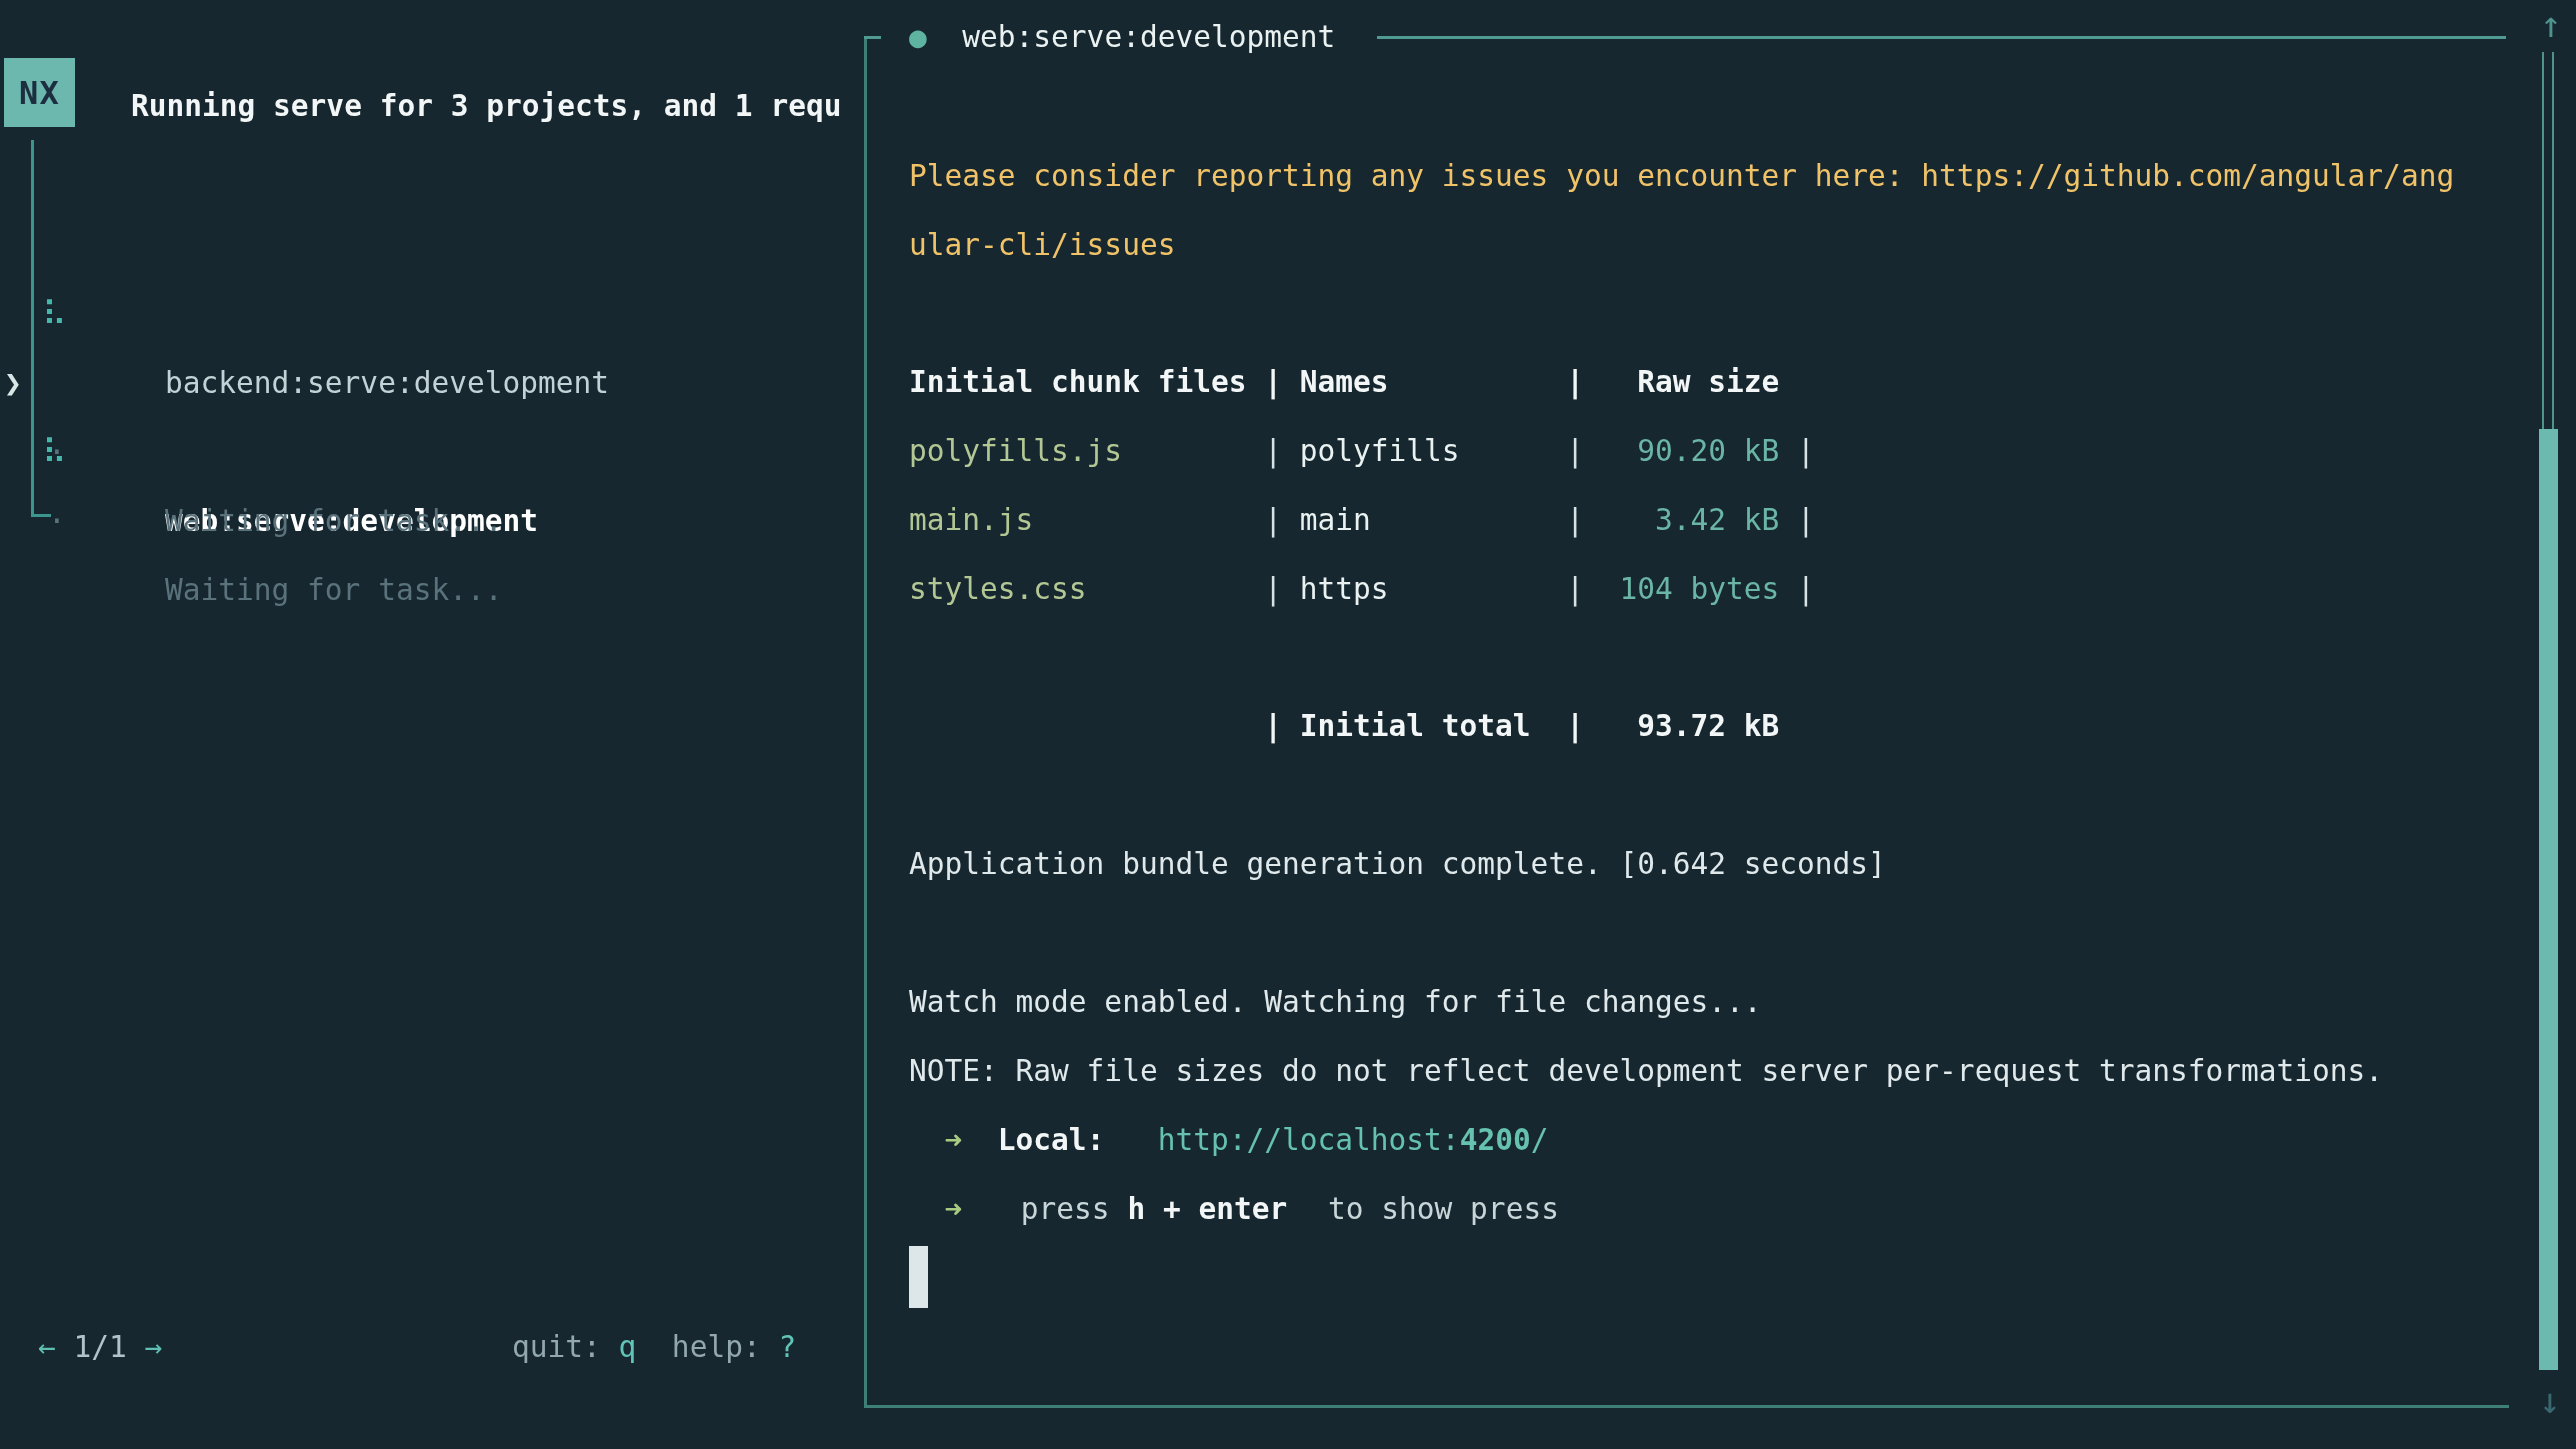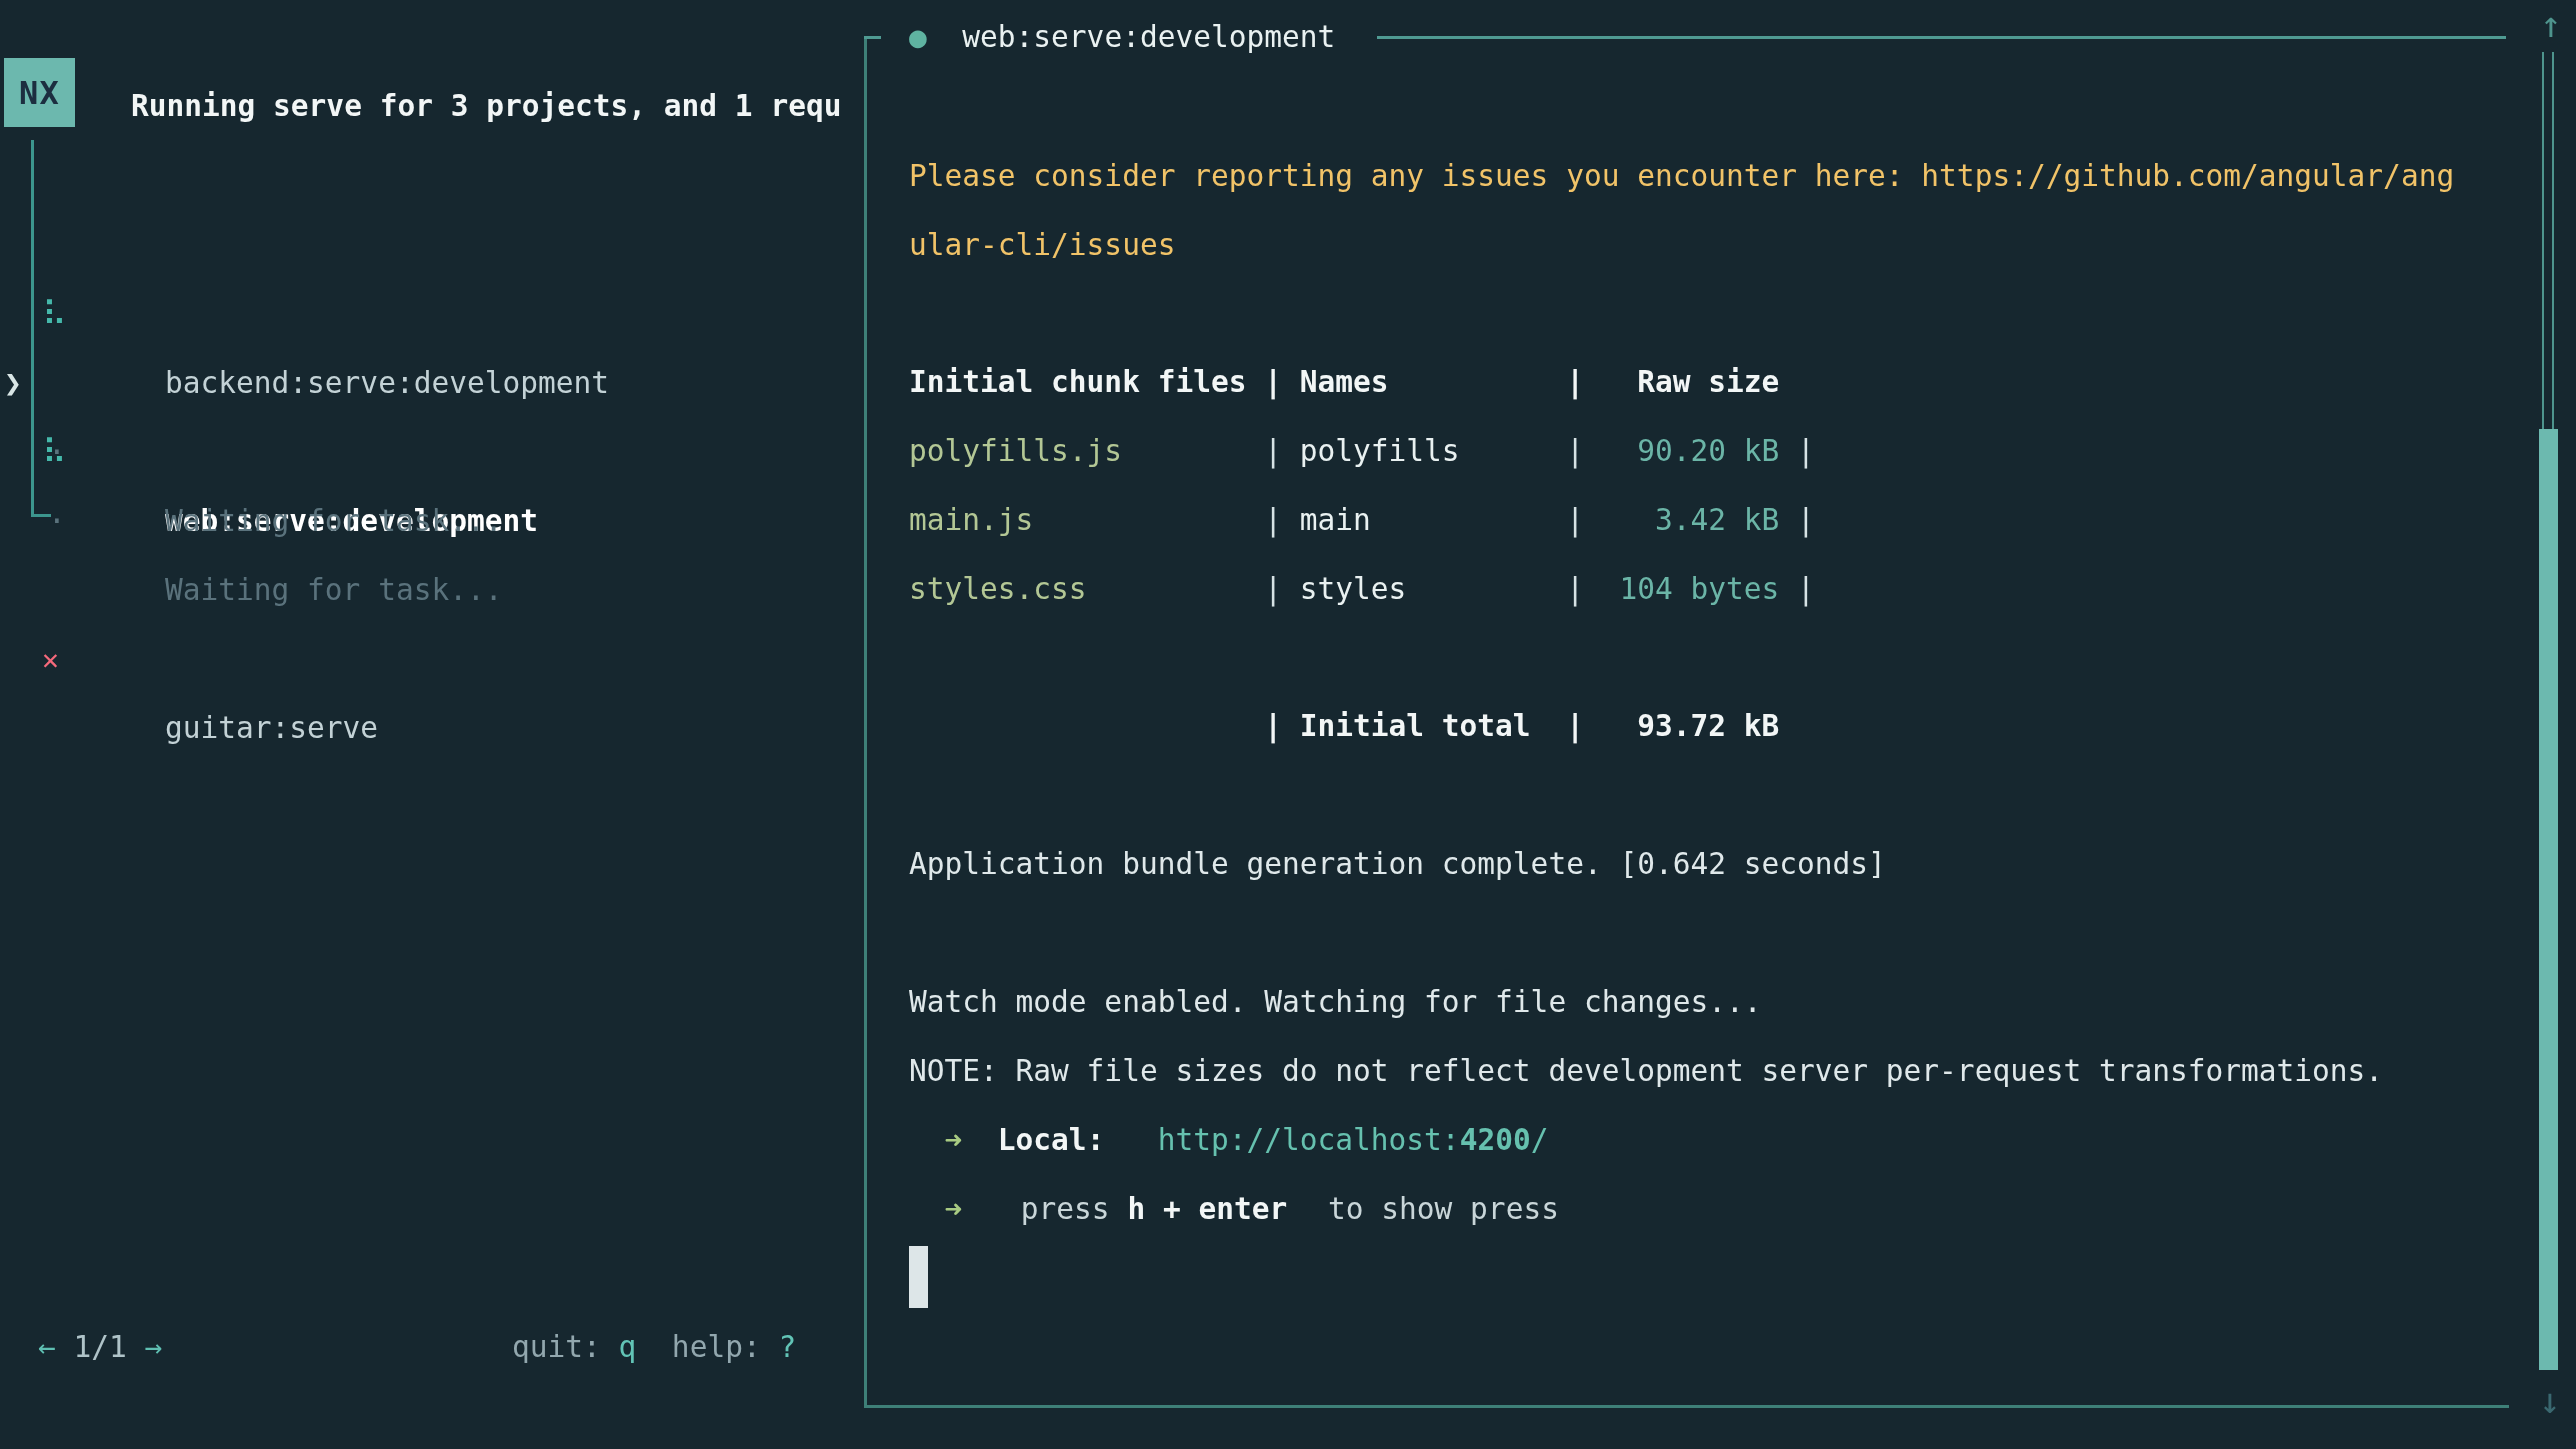--- a/index.html
+++ b/index.html
@@ -102,24 +102,20 @@
   <div class="srow" style="top:349px">
     <span class="ic dot">·</span>
     <span class="lbl waiting">Waiting for task...</span>
   </div>
 
   <div class="srow" style="top:418px">
     <span class="ic dot">·</span>
     <span class="lbl waiting">Waiting for task...</span>
   </div>
 
-  <div class="srow" style="top:556px">
-    <span class="ic fail">✕</span>
-    <span class="lbl normal">guitar:serve</span>
-  </div>
 
 
   <div id="pager" class="line"><span class="arr">←</span><span> </span><span>1/1</span><span> </span><span class="arr">→</span></div>
 
   <div id="hints" class="line"><span>quit: </span><span class="key">q</span><span>  help: </span><span class="key">?</span></div>
 </div>
 
 <div id="panel-box"></div>
 <div id="tbseg1" class="tbseg"></div>
 <div id="tbseg2" class="tbseg"></div>
@@ -128,21 +124,21 @@
 
 <div class="line pline notice" style="top:142px">Please consider reporting any issues you encounter here: https://github.com/angular/ang</div>
 <div class="line pline notice" style="top:211px">ular-cli/issues</div>
 
 <div class="line pline thead" style="top:348px"><span class="c1">Initial chunk files</span><span>| </span><span class="c2">Names</span><span>| </span><span class="c3">Raw size</span></div>
 
 <div class="line pline" style="top:417px"><span class="c1 fcell">polyfills.js</span><span class="pipe">| </span><span class="c2 ncell">polyfills</span><span class="pipe">| </span><span class="c3 scell">90.20 kB</span><span class="pipe"> |</span></div>
 
 <div class="line pline" style="top:486px"><span class="c1 fcell">main.js</span><span class="pipe">| </span><span class="c2 ncell">main</span><span class="pipe">| </span><span class="c3 scell">3.42 kB</span><span class="pipe"> |</span></div>
 
-<div class="line pline" style="top:555px"><span class="c1 fcell">styles.css</span><span class="pipe">| </span><span class="c2 ncell">styles</span><span class="pipe">| </span><span class="c3 scell">104 bytes</span><span class="pipe"> |</span></div>
+<div class="line pline" style="top:555px"><span class="c1 fcell">styles.css</span><span class="pipe">| </span><span class="c2 ncell">https</span><span class="pipe">| </span><span class="c3 scell">104 bytes</span><span class="pipe"> |</span></div>
 
 <div class="line pline total" style="top:692px"><span class="c1"></span><span>| </span><span class="c2">Initial total</span><span>| </span><span class="c3">93.72 kB</span></div>
 
 <div class="line pline msg" style="top:830px">Application bundle generation complete. [0.642 seconds]</div>
 <div class="line pline msg" style="top:968px">Watch mode enabled. Watching for file changes...</div>
 <div class="line pline msg" style="top:1037px">NOTE: Raw file sizes do not reflect development server per-request transformations.</div>
 
 <div class="line pline" style="top:1106px"><span>  </span><span class="parrow">➜</span><span>  </span><span class="plabel">Local:</span><span>   </span><span class="url"><span>http://localhost:</span><span class="port">4200</span><span>/</span></span></div>
 
 <div class="line pline" style="top:1175px"><span>  </span><span class="parrow">➜</span><span>  </span><span class="soft">press </span><span class="hk">h + enter</span><span class="soft"> to show press</span></div>

